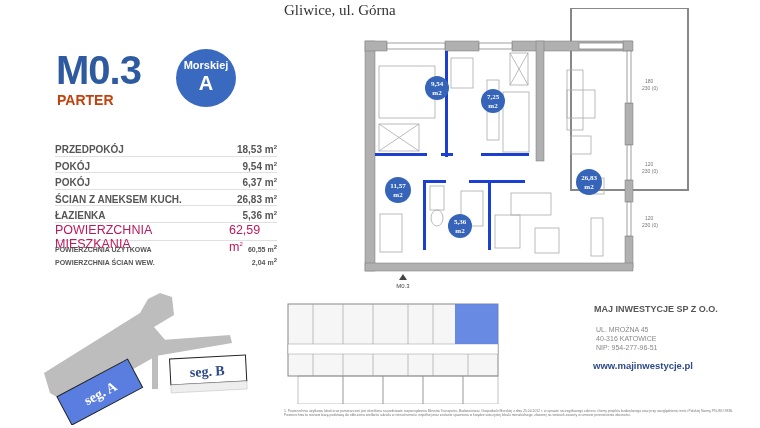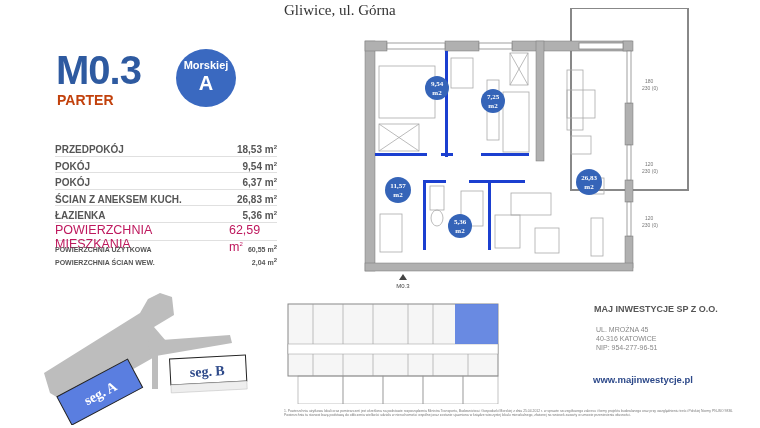--- a/index.html
+++ b/index.html
@@ -12,21 +12,21 @@
   .seg-label { display: block; font-size: 11px; font-weight: bold; margin-top: 10px; }
   .seg-letter { display: block; font-size: 20px; font-weight: bold; margin-top: 1px; }
   .rooms { left: 55px; top: 140px; width: 222px; }
   .room-row { display: flex; justify-content: space-between; align-items: baseline; border-bottom: 1px solid #e0e0e0; color: #555; font-weight: bold; }
   .room-row.main { font-size: 10px; height: 15.5px; line-height: 15px; }
   .room-row.total { font-size: 12.5px; font-weight: normal; color: #be185d; height: 17px; line-height: 14px; }
   .room-row.small { font-size: 7px; height: 13px; line-height: 13px; border-bottom: none; }
   .room-row sup { font-size: 6px; }
   .company { left: 594px; top: 304px; font-size: 9px; font-weight: bold; color: #555; }
   .addr-line { left: 596px; font-size: 7px; color: #888; }
-  .website { left: 593px; top: 360px; font-size: 9.5px; font-weight: bold; color: #2e4a8a; margin-top: 14px; }
+  .website { left: 593px; top: 360px; font-size: 9.5px; font-weight: bold; color: #2e4a8a; }
   .footnote { left: 284px; top: 409px; width: 470px; font-size: 3.4px; line-height: 4.4px; color: #777; }
 </style>
 </head>
 <body>
 
 <div class="abs address">Gliwice, ul. Górna</div>
 
 <div class="abs apt-code">M0.3</div>
 <div class="abs floor">PARTER</div>
 <div class="abs segment-circle">

